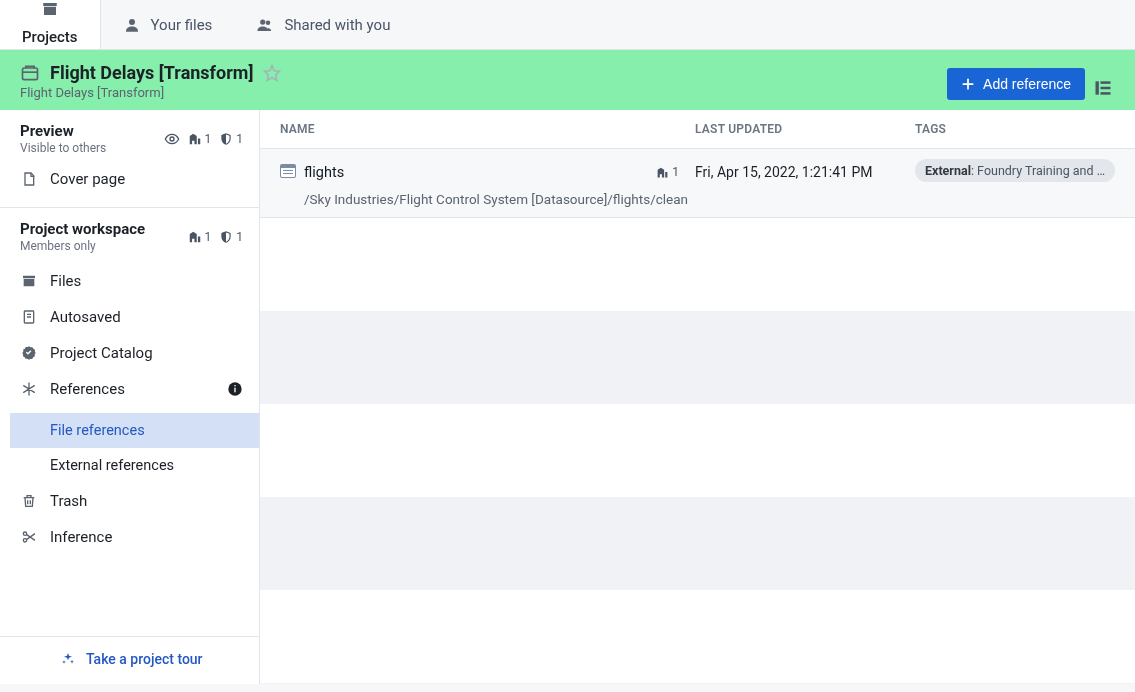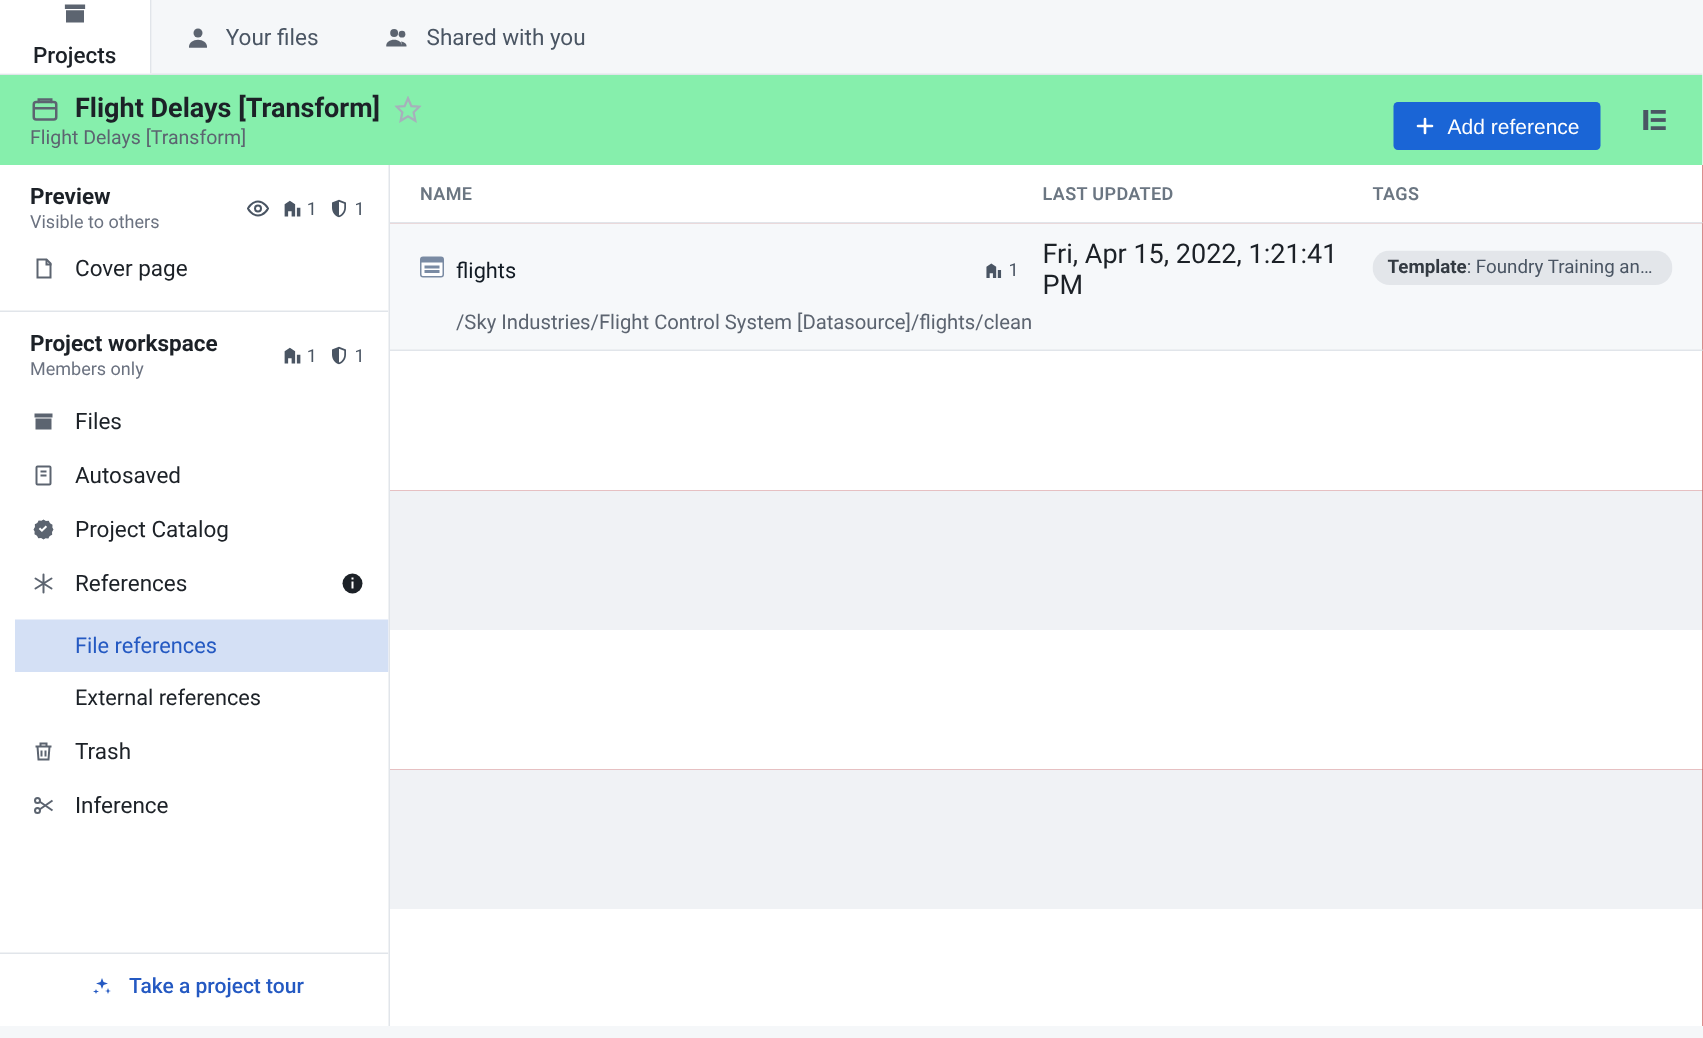--- a/index.html
+++ b/index.html
@@ -12,21 +12,21 @@
     .top-tab.active { background: #ffffff; border-left: 1px solid #e1e5ea; border-right: 1px solid #e1e5ea; color: #1c2127; font-weight: 500; flex-direction: column; }
     .top-tab:first-child.active { border-left: none; }
     .top-tab .icon { color: #5c6470; }
 
     
     .header { display: flex; align-items: flex-start; justify-content: space-between; background: #86efac; padding: 12px 20px 10px 20px; }
     .header-left { display: flex; flex-direction: column; gap: 2px; }
     .title-row { display: flex; align-items: center; gap: 10px; }
     .page-title { font-size: 18px; font-weight: 700; color: #1c2127; }
     .breadcrumb { font-size: 13px; color: #5c6470; }
-    .header-right { display: flex; align-items: flex-start; gap: 24px; padding-top: 6px; }
+    .header-right { display: flex; align-items: flex-end; gap: 6px; padding-top: 6px; }
     .btn-primary { background: #1a65d6; color: #fff; border: none; border-radius: 3px; padding: 8px 14px; font-size: 14px; font-weight: 500; display: inline-flex; align-items: center; gap: 8px; cursor: pointer; }
     .icon-btn { display: inline-flex; align-items: center; justify-content: center; width: 24px; height: 24px; color: #4a5563; cursor: pointer; }
     .star-icon { color: #a7b0bb; cursor: pointer; }
 
     
     .body-area { display: flex; height: calc(692px - 50px - 68px); }
     .sidebar { width: 260px; background: #ffffff; border-right: 1px solid #e1e5ea; display: flex; flex-direction: column; overflow-y: auto; position: relative; }
     .main { flex: 1; background: #b91c1c; overflow-y: auto; }
 
     
@@ -54,21 +54,21 @@
     .table-head { display: flex; align-items: center; padding: 12px 20px; font-size: 12px; color: #6b7682; font-weight: 600; letter-spacing: .02em; background: #fff; border-bottom: 1px solid #e1e5ea; }
     .col-name { flex: 0 0 415px; }
     .col-updated { flex: 0 0 220px; }
     .col-tags { flex: 1; }
 
     .row { background: #f6f8fa; border-bottom: 1px solid #e1e5ea; padding: 10px 20px 8px 20px; }
     .row-top { display: flex; align-items: center; }
     .row-name-wrap { flex: 0 0 415px; display: flex; align-items: center; gap: 8px; }
     .row-name { font-size: 14.5px; color: #111a23; }
     .row-badge { display: inline-flex; align-items: center; gap: 3px; font-size: 12px; color: #4a5563; margin-left: auto; padding-right: 16px; }
-    .row-updated { flex: 0 0 220px; font-size: 18px; color: #1c2127; }
+    .row-updated { flex: 0 0 220px; font-size: 14px; color: #1c2127; }
     .row-tags { flex: 1; overflow: hidden; }
     .tag-pill { display: inline-block; background: #e3e6ea; color: #4a5563; font-size: 12.5px; padding: 4px 10px; border-radius: 999px; max-width: 100%; overflow: hidden; text-overflow: ellipsis; white-space: nowrap; }
     .tag-pill b { font-weight: 700; color: #333a42; }
     .row-path { font-size: 13.5px; color: #5c6470; padding: 6px 0 2px 24px; }
 
     .stripe { height: 93px; }
     .stripe:nth-child(odd) { background: #ffffff; }
     .stripe:nth-child(even) { background: #f0f2f5; }
     .stripes { }
 
@@ -310,21 +310,21 @@
           <span class="row-name">flights</span>
           <span class="row-badge">
             <svg width="13" height="13" viewBox="0 0 24 24" fill="currentColor">
                 <path d="M3 21V7l6-4 6 4v14h-4v-6H7v6H3zm14-10h4v10h-4V11z"></path>
               </svg>
             <span>1</span>
           </span>
         </div>
         <div class="row-updated">Fri, Apr 15, 2022, 1:21:41 PM</div>
         <div class="row-tags">
-          <span class="tag-pill"><b>Template</b><span>: Foundry Training and R…</span></span>
+          <span class="tag-pill"><b>External</b><span>: Foundry Training and R…</span></span>
         </div>
       </div>
       <div class="row-path">/Sky Industries/Flight Control System [Datasource]/flights/clean</div>
     </div>
 
     <div class="stripes">
       <div class="stripe"></div>
       <div class="stripe"></div>
       <div class="stripe"></div>
       <div class="stripe"></div>

